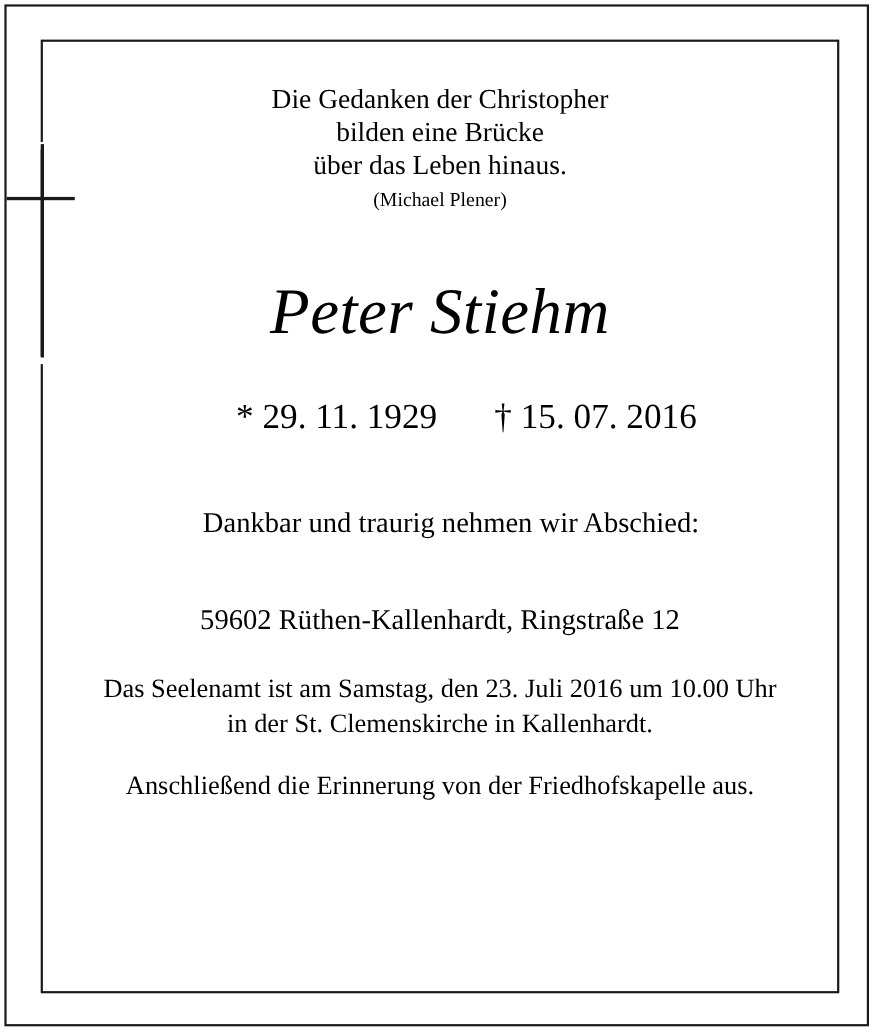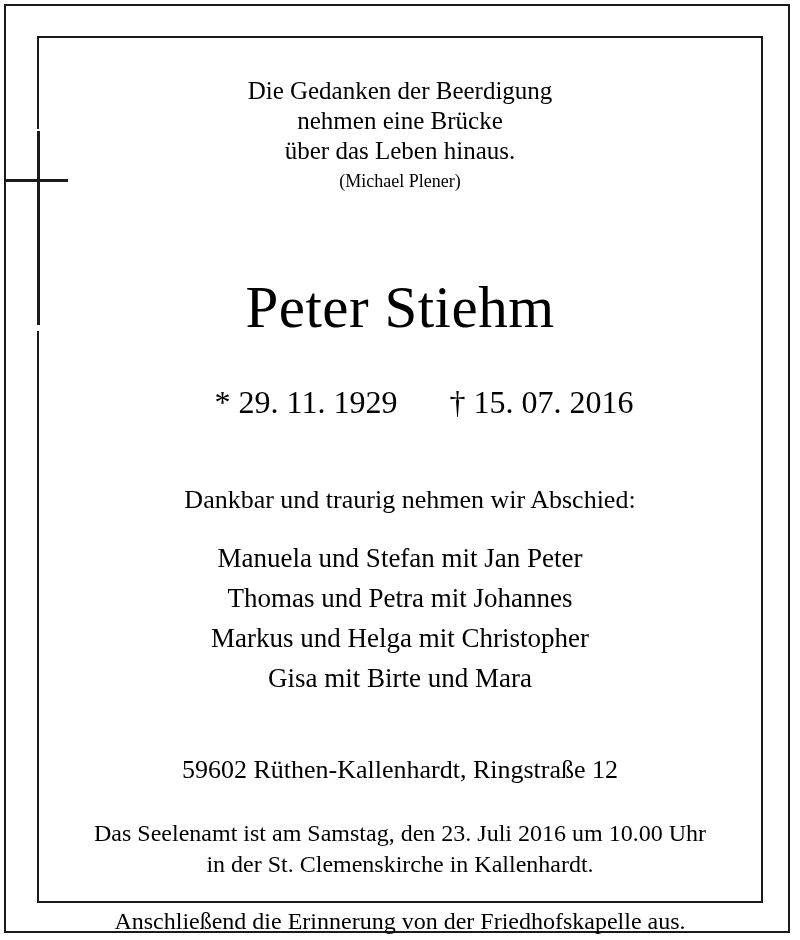--- a/index.html
+++ b/index.html
@@ -81,24 +81,25 @@
     margin-top: 38px;
     font-size: 25px;
     line-height: 30px;
   }
   .quote .attrib {
     font-size: 18px;
     line-height: 30px;
   }
 
   .name {
-    margin-top: 80px;
+    margin-top: 56px;
     font-size: 59px;
     line-height: 62px;
     letter-spacing: 0.5px;
+    font-style: italic;
   }
 
   .dates {
     margin-top: 16px;
     font-size: 32px;
     line-height: 32px;
     white-space: pre;
   }
   .dates .gap { display: inline-block; width: 52px; }
 
@@ -145,40 +146,34 @@
   <div class="rail-gap bottom"></div>
 
   <div class="cross">
     <div class="bar-v"></div>
     <div class="bar-h"></div>
   </div>
 
   <div class="content">
 
     <div class="quote">
-      <div>Die Gedanken der Beerdigung</div>
-      <div>nehmen eine Brücke</div>
+      <div>Die Gedanken der Christopher</div>
+      <div>bilden eine Brücke</div>
       <div>über das Leben hinaus.</div>
       <div class="attrib">(Michael Plener)</div>
     </div>
 
     <div class="name">Peter Stiehm</div>
 
     <div class="dates">
       <span>* 29. 11. 1929</span><span class="gap"></span><span>† 15. 07. 2016</span>
     </div>
 
     <div class="farewell">Dankbar und traurig nehmen wir Abschied:</div>
 
-    <div class="survivors">
-      <div>Manuela und Stefan mit Jan Peter</div>
-      <div>Thomas und Petra mit Johannes</div>
-      <div>Markus und Helga mit Christopher</div>
-      <div>Gisa mit Birte und Mara</div>
-    </div>
 
     <div class="address">59602 Rüthen-Kallenhardt, Ringstraße 12</div>
 
     <div class="service">
       <div>Das Seelenamt ist am Samstag, den 23. Juli 2016 um 10.00 Uhr</div>
       <div>in der St. Clemenskirche in Kallenhardt.</div>
     </div>
 
     <div class="interment">Anschließend die Erinnerung von der Friedhofskapelle aus.</div>
 

